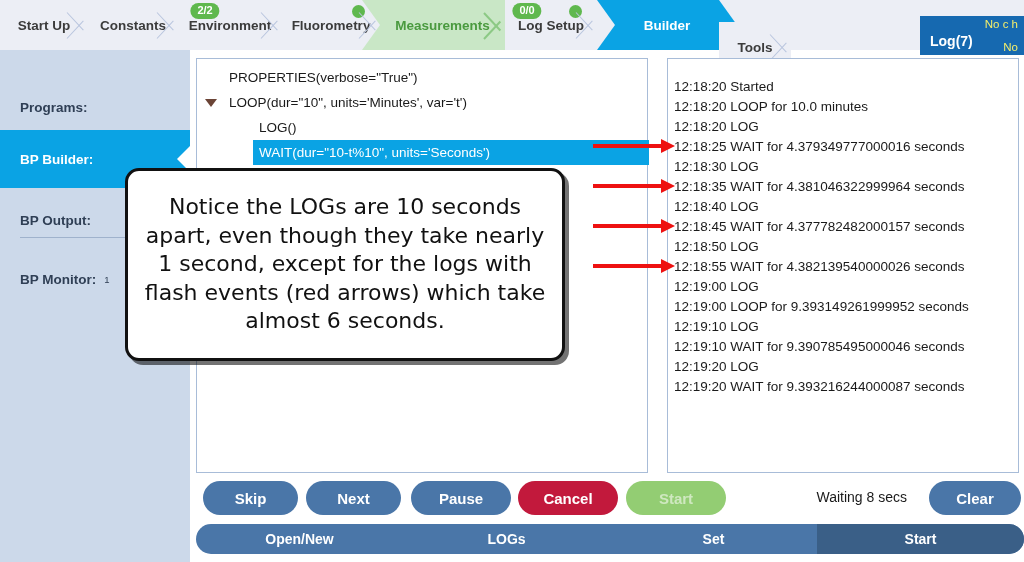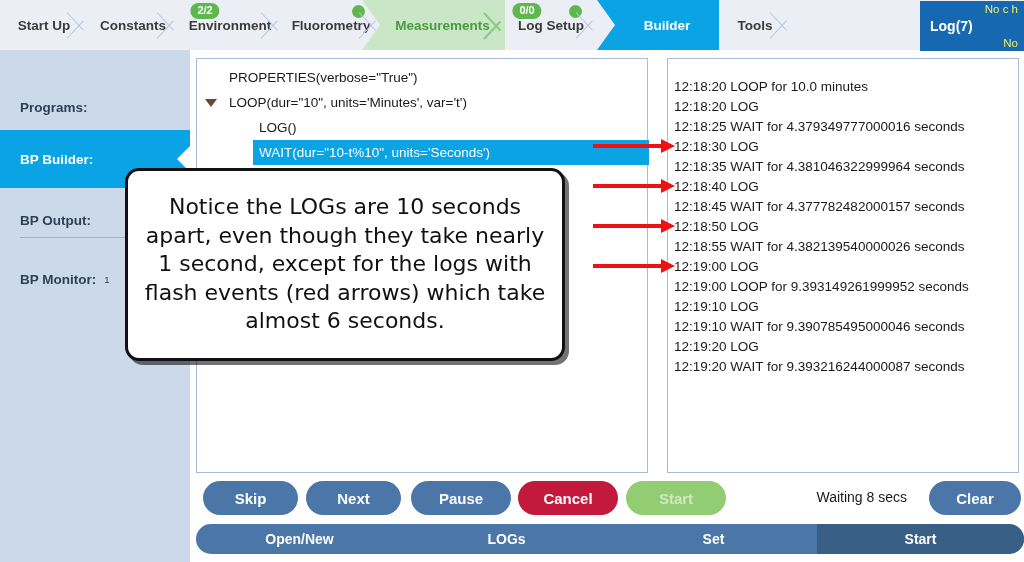--- a/index.html
+++ b/index.html
@@ -84,22 +84,22 @@
     line-height: 1.15;
   }
   .badge-pill.shift-left { left: 26%; }
   .badge-pill.shift-l2  { left: 24%; }
   .dot {
     position: absolute; top: 5px; width: 13px; height: 13px;
     border-radius: 50%; background: #5fb84e;
   }
 
   .loghdr {
-    position: absolute; right: 0; top: 1px;
-    width: 104px; height: 50px;
+    position: absolute; right: 0; top: 16px;
+    width: 104px; height: 39px;
     background: #1669b0;
     color: #ffffff;
     margin-left: 13px;
   }
   .loghdr .lg-main {
     position: absolute; left: 10px; top: 17px;
     font-size: 14px; font-weight: bold;
   }
   .loghdr .lg-tr {
     position: absolute; right: 6px; top: 2px;
@@ -294,21 +294,21 @@
         <span class="badge-pill shift-l2">0/0</span>
         <span class="dot" style="left: 64px;"></span>
         <span class="sep"></span>
       </div>
       <div class="navitem active" style="width: 104px;">
         <span>Builder</span>
         <span class="sep">
           <span class="tip"></span>
         </span>
       </div>
-      <div class="navitem" style="width: 72px;">
+      <div class="navitem" style="width: 72px; margin-top: 22px;">
         <span>Tools</span>
         <span class="sep"></span>
       </div>
     </div>
   <div class="loghdr">
     <div class="lg-tr">No c h</div>
     <div class="lg-main">Log(7)</div>
     <div class="lg-br">No</div>
   </div>
 
@@ -331,20 +331,21 @@
     </div>
 
   <div class="code-panel" id="codepanel">
       <div class="code-line cl-ind0" style="margin-top: 6px;"><span>PROPERTIES(verbose="True")</span></div>
       <div class="code-line cl-ind0"><span class="tri"></span><span>LOOP(dur="10", units='Minutes', var='t')</span></div>
       <div class="code-line cl-ind2"><span>LOG()</span></div>
       <div class="code-line cl-ind2 hl"><span>WAIT(dur="10-t%10", units='Seconds')</span></div>
     </div>
 
   <div class="log-panel" id="logpanel">
+      <div class="log-line">12:18:20 Started</div>
       <div class="log-line">12:18:20 LOOP for 10.0 minutes</div>
       <div class="log-line">12:18:20 LOG</div>
       <div class="log-line">12:18:25 WAIT for 4.379349777000016 seconds</div>
       <div class="log-line">12:18:30 LOG</div>
       <div class="log-line">12:18:35 WAIT for 4.381046322999964 seconds</div>
       <div class="log-line">12:18:40 LOG</div>
       <div class="log-line">12:18:45 WAIT for 4.377782482000157 seconds</div>
       <div class="log-line">12:18:50 LOG</div>
       <div class="log-line">12:18:55 WAIT for 4.382139540000026 seconds</div>
       <div class="log-line">12:19:00 LOG</div>

